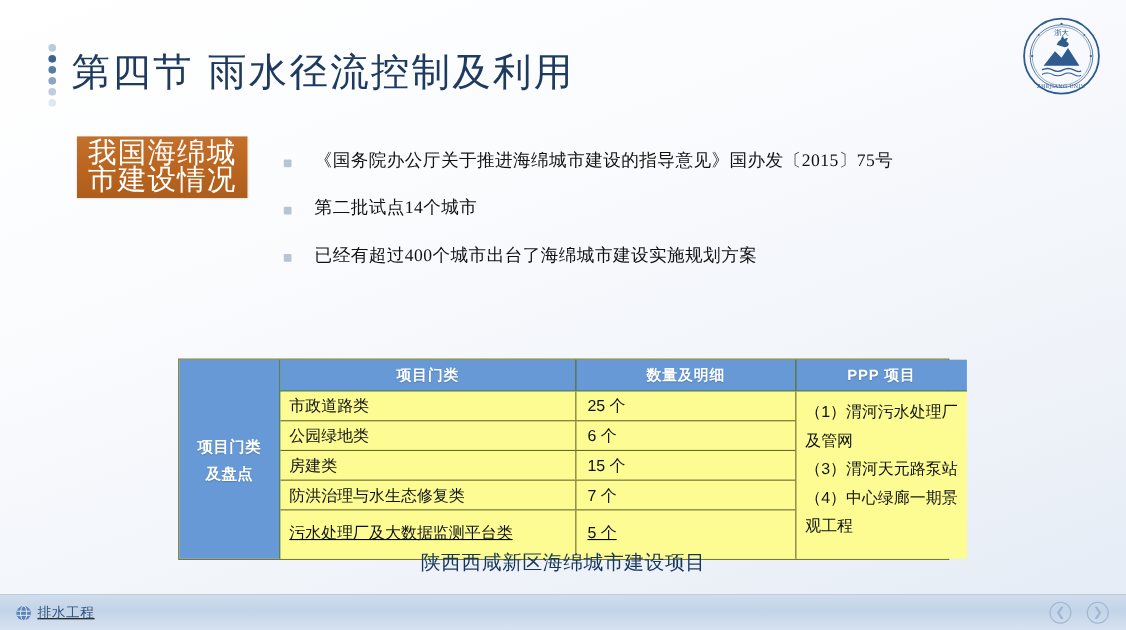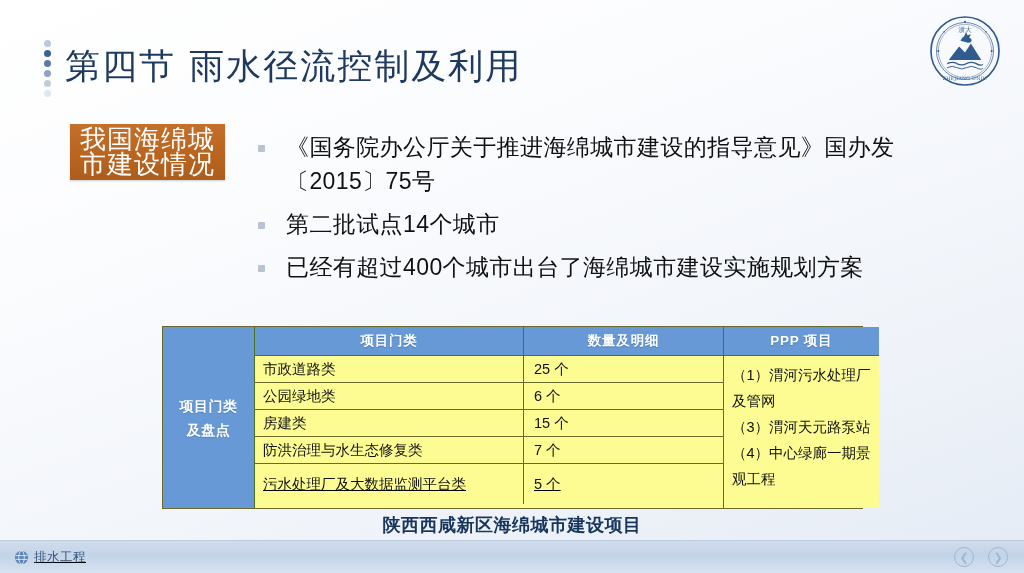--- a/index.html
+++ b/index.html
@@ -110,22 +110,22 @@
   .bullet-mark {
     flex: 0 0 auto;
     width: 7px;
     height: 7px;
     background: #b9c4d3;
     margin-top: 15px;
     margin-right: 21px;
     border-radius: 1px;
   }
   .bullet-text {
-    font-family: Liberation Sans, sans-serif;
-    font-size: 23px;
+    font-family: Liberation Serif, serif;
+    font-size: 16px;
     line-height: 34px;
     color: #111111;
     letter-spacing: .4px;
   }
 
   
   .table-wrap {
     position: absolute;
     left: 162px;
     top: 326px;
@@ -228,24 +228,24 @@
     line-height: 26px;
     color: #111;
   }
   .ppp-cell p { margin: 0; white-space: nowrap; }
 
   
   .caption {
     position: absolute;
     left: 0;
     right: 0;
-    top: 513px;
+    top: 499px;
     text-align: center;
     font-size: 18px;
-    font-weight: bold;
+    font-weight: normal;
     color: #17365d;
     letter-spacing: .5px;
   }
 
   
   .footer {
     position: absolute;
     left: 0;
     bottom: 0;
     width: 1024px;

